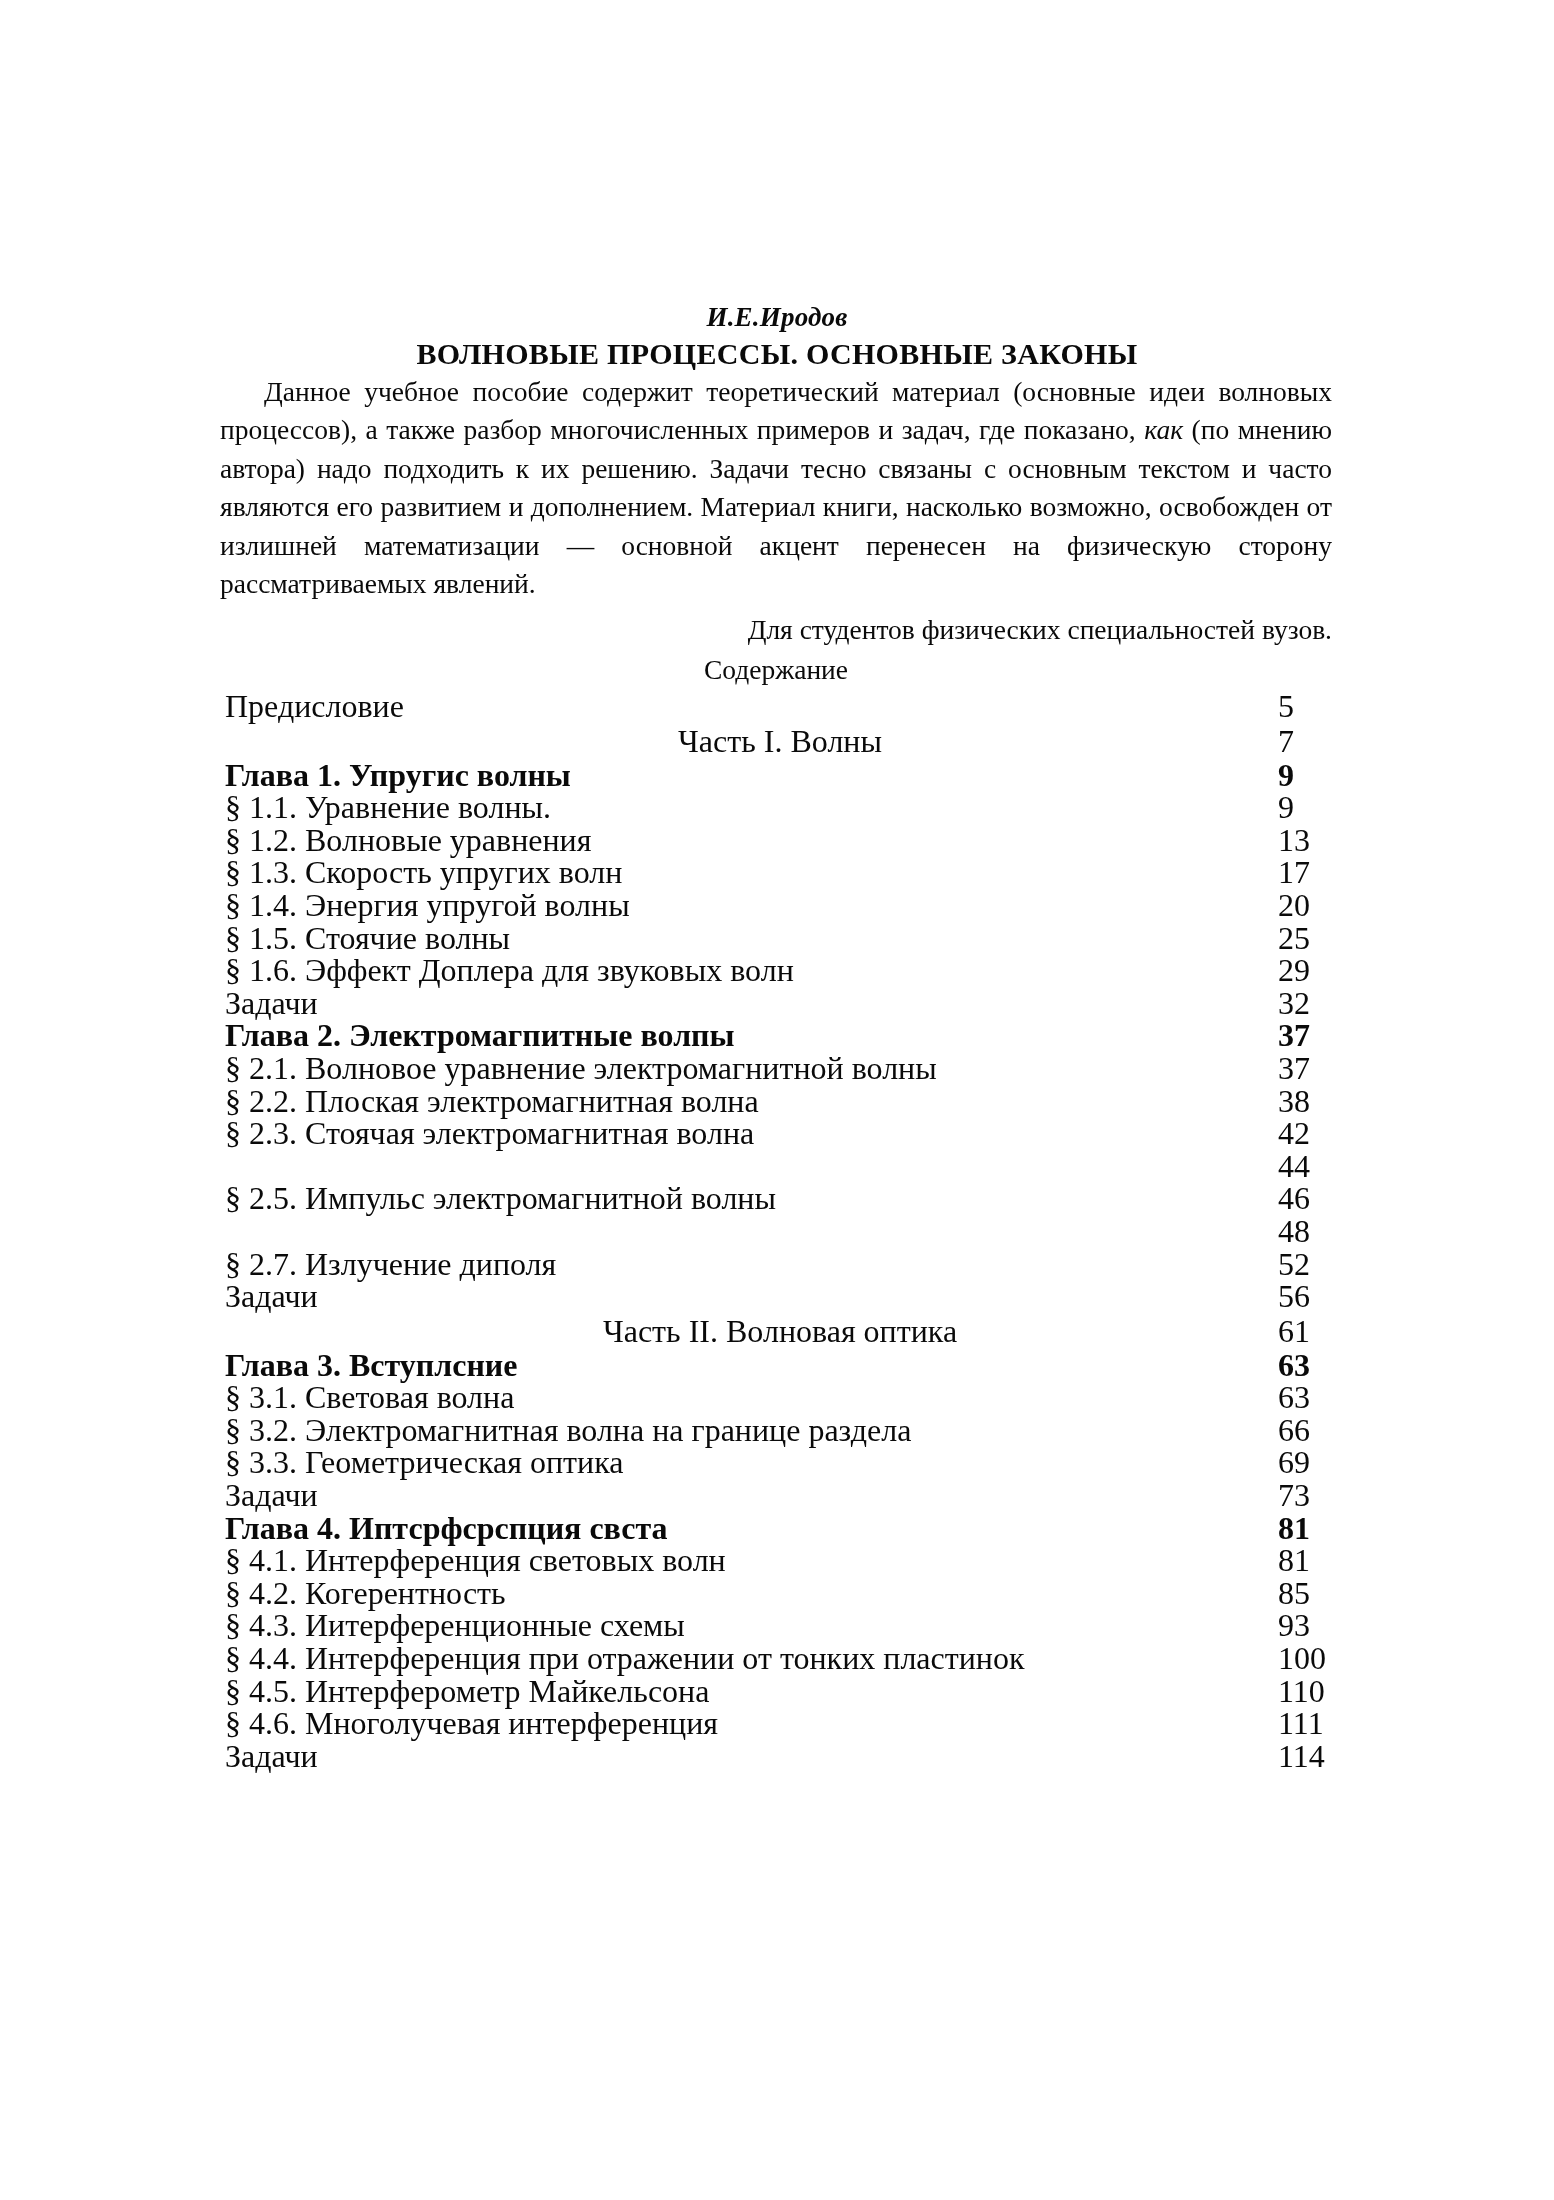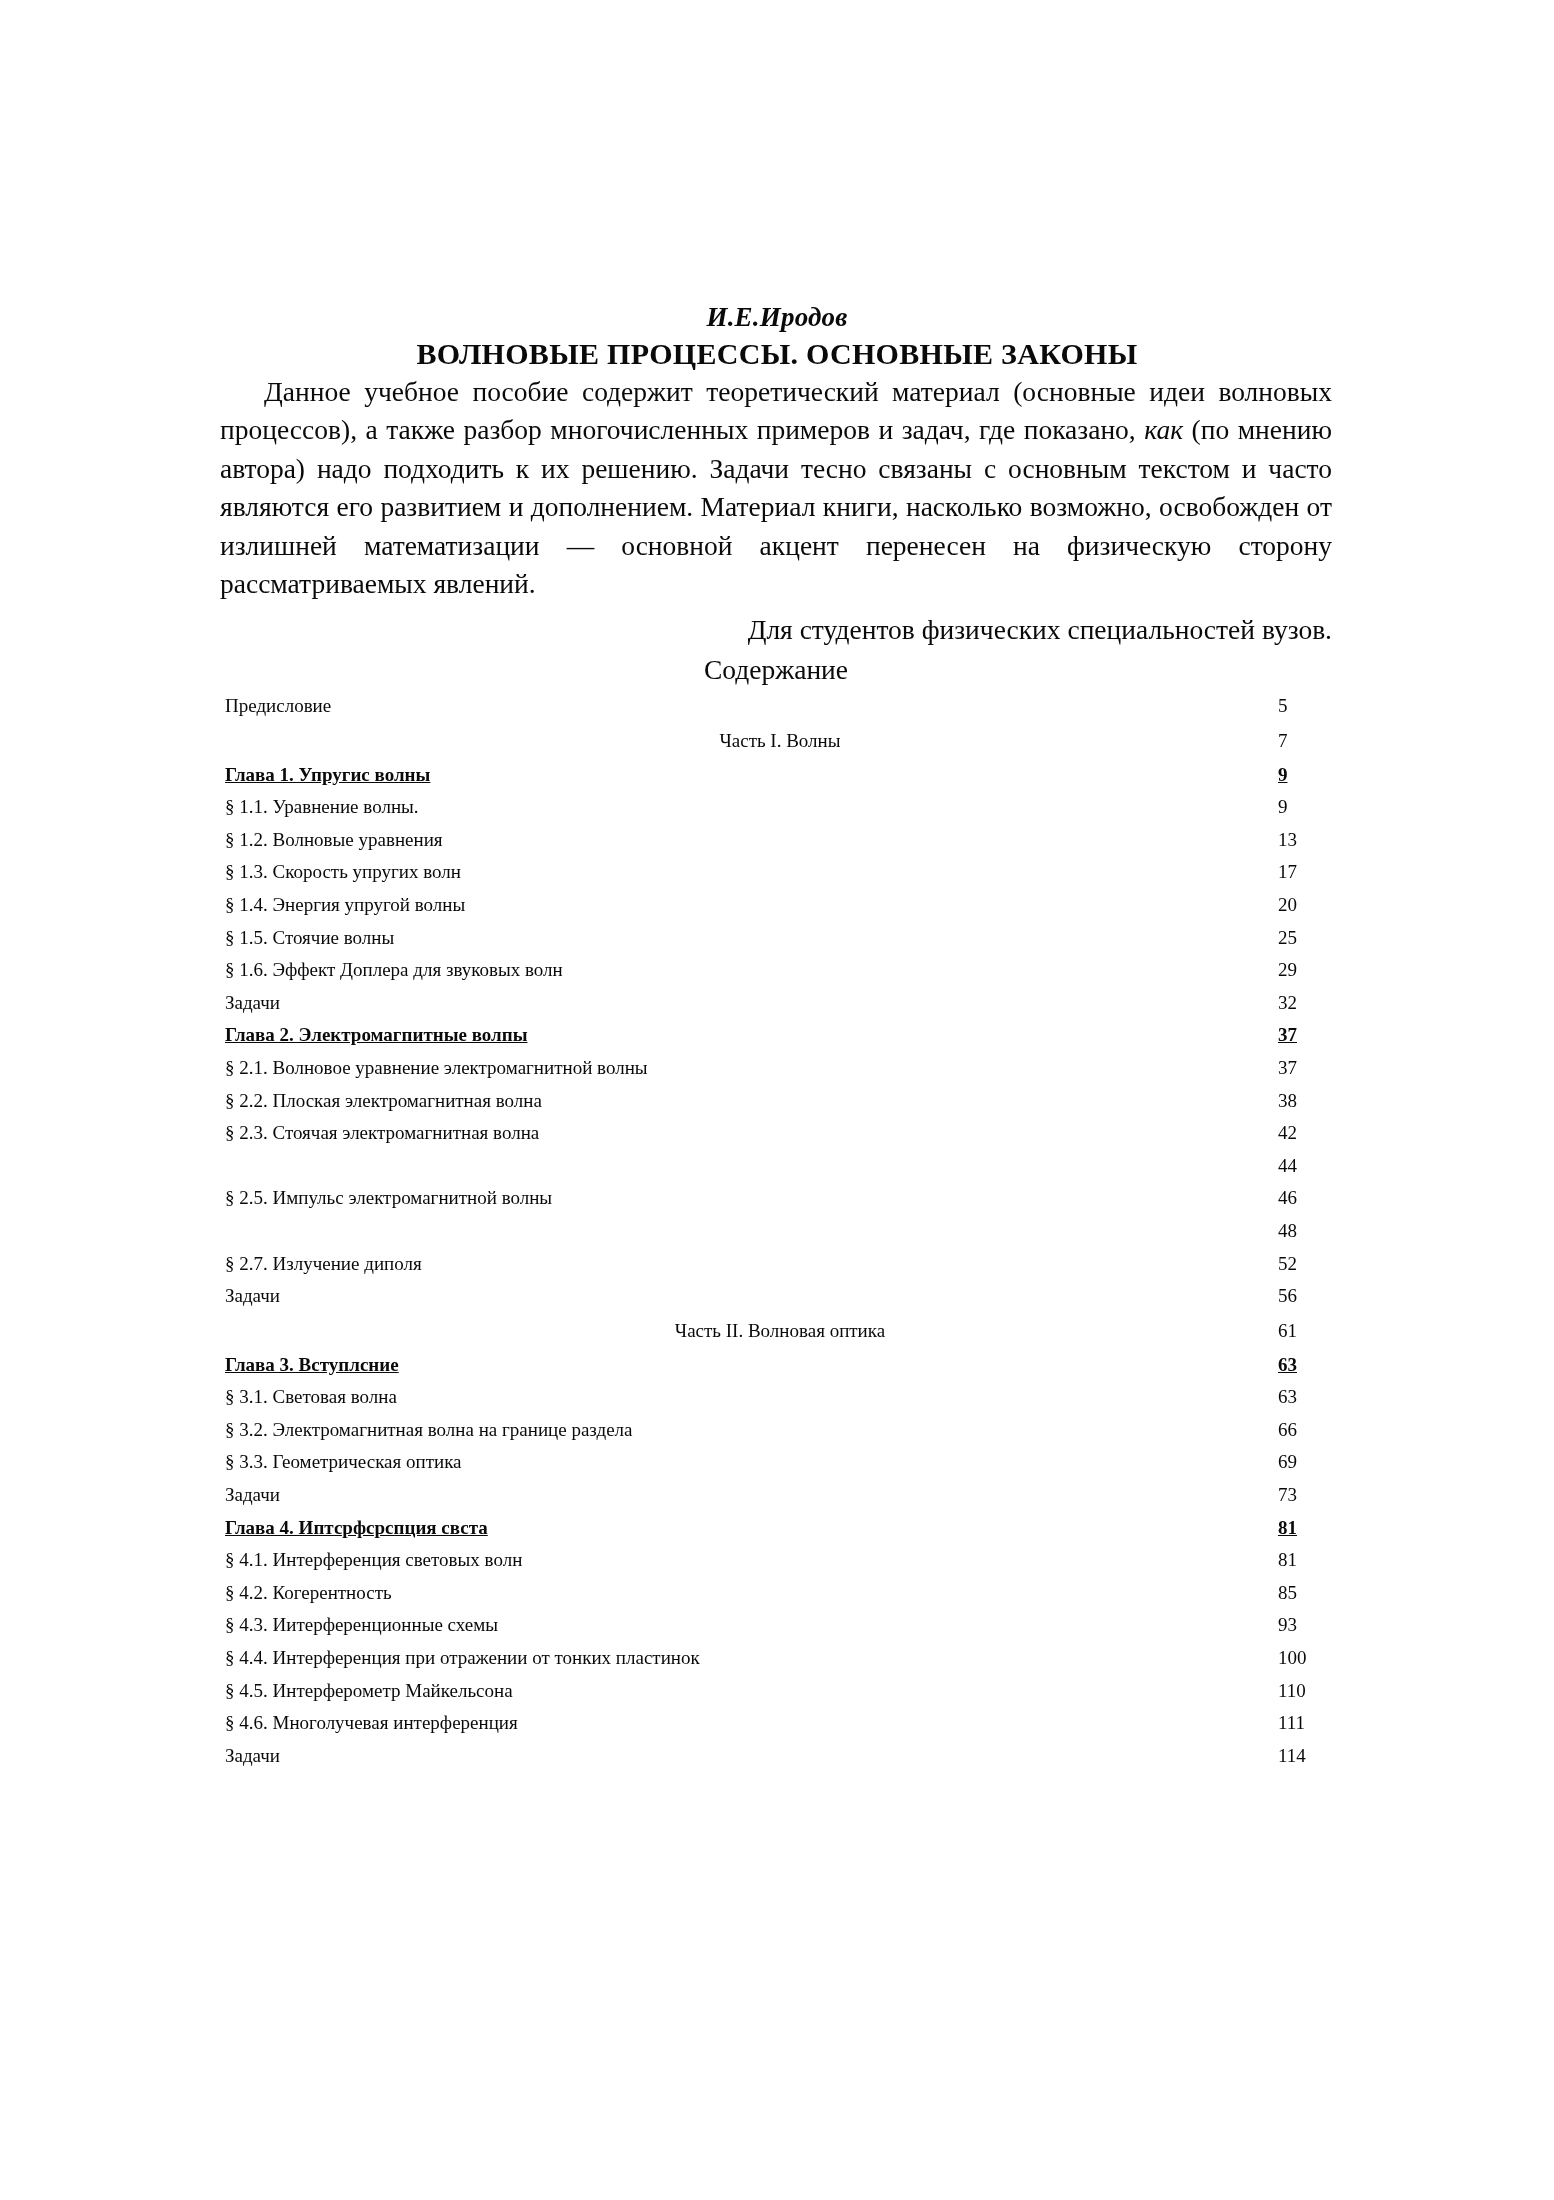--- a/index.html
+++ b/index.html
@@ -84,37 +84,36 @@
   
   .toc {
     position: absolute;
     left: 225px;
     top: 678px;
     width: 1110px;
   }
   .toc-row {
     position: relative;
     height: 32.6px;
-    font-size: 19px;
+    font-size: 32px;
     line-height: 32.6px;
     white-space: nowrap;
   }
   .toc-row .toc-label {
     display: inline-block;
   }
   .toc-row .toc-page {
     position: absolute;
     left: 1053px;
     top: 0;
     text-align: left;
   }
   .toc-row.bold .toc-label,
   .toc-row.bold .toc-page {
     font-weight: 700;
-    text-decoration: underline;
   }
   .toc-row.part {
     text-align: center;
     height: 36px;
     line-height: 36px;
   }
   .toc-row.part .toc-label {
     display: inline-block;
     width: 1040px;
     text-align: center;

